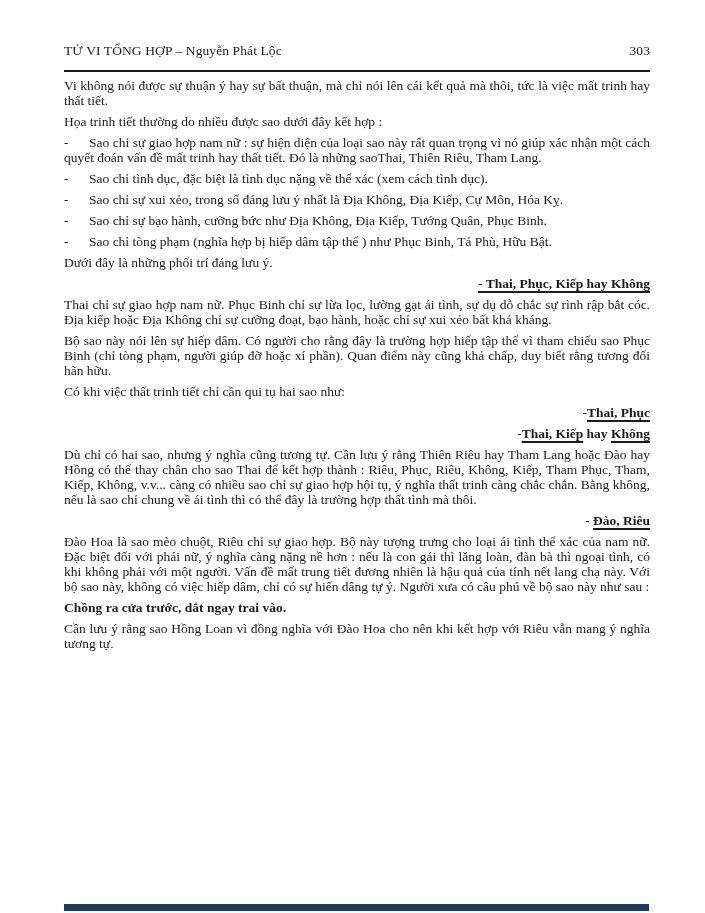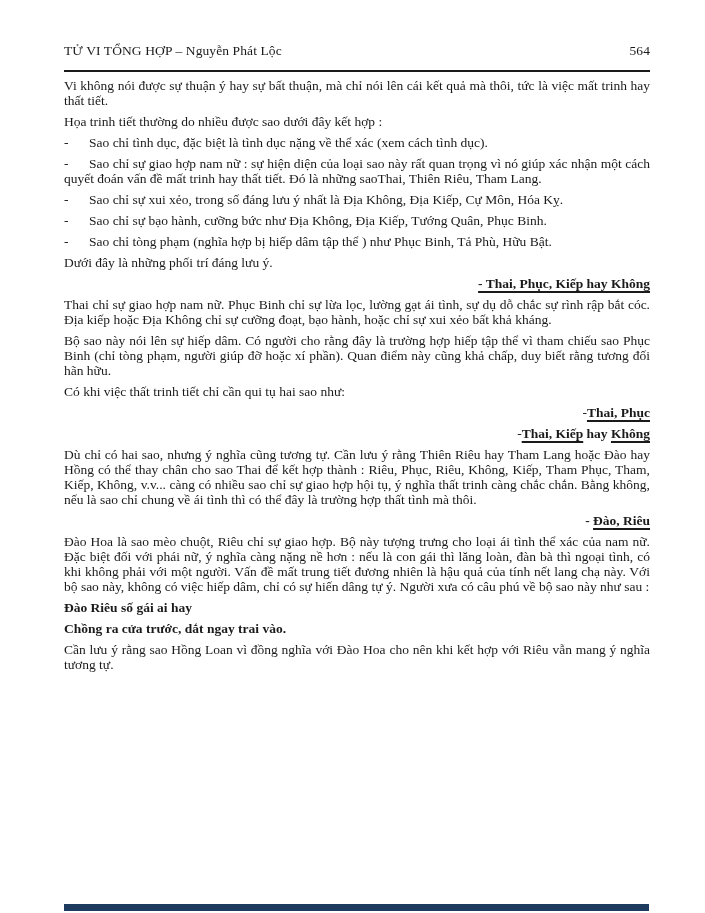--- a/index.html
+++ b/index.html
@@ -54,40 +54,39 @@
     height: 7px;
   }
 </style>
 </head>
 <body>
 
 <div class="page" style="color: rgb(26, 26, 26); background: rgb(255, 255, 255);">
   <div class="inner">
     <div class="page-header">
       <span>TỬ VI TỔNG HỢP – Nguyễn Phát Lộc</span>
-      <span>564</span>
+      <span>303</span>
     </div>
     <div class="header-rule" style="border-top-color: rgb(26, 26, 26);"></div>
     <div class="page-body">
         <div class="block p"><span>Vi không nói được sự thuận ý hay sự bất thuận, mà chỉ nói lên cái kết quả mà thôi, tức là việc mất trinh hay thất tiết.</span></div>
         <div class="block p"><span>Họa trinh tiết thường do nhiều được sao dưới đây kết hợp :</span></div>
+        <div class="block li"><span class="dash">-</span><span>Sao chỉ sự giao hợp nam nữ : sự hiện diện của loại sao này rất quan trọng vì nó giúp xác nhận một cách quyết đoán vấn đề mất trinh hay thất tiết. Đó là những saoThai, Thiên Riêu, Tham Lang.</span></div>
         <div class="block li"><span class="dash">-</span><span>Sao chỉ tình dục, đặc biệt là tình dục nặng về thể xác (xem cách tình dục).</span></div>
-        <div class="block li"><span class="dash">-</span><span>Sao chỉ sự giao hợp nam nữ : sự hiện diện của loại sao này rất quan trọng vì nó giúp xác nhận một cách quyết đoán vấn đề mất trinh hay thất tiết. Đó là những saoThai, Thiên Riêu, Tham Lang.</span></div>
         <div class="block li"><span class="dash">-</span><span>Sao chỉ sự xui xẻo, trong số đáng lưu ý nhất là Địa Không, Địa Kiếp, Cự Môn, Hóa Kỵ.</span></div>
         <div class="block li"><span class="dash">-</span><span>Sao chỉ sự bạo hành, cưỡng bức như Địa Không, Địa Kiếp, Tướng Quân, Phục Binh.</span></div>
         <div class="block li"><span class="dash">-</span><span>Sao chỉ tòng phạm (nghĩa hợp bị hiếp dâm tập thể ) như Phục Binh, Tả Phù, Hữu Bật.</span></div>
         <div class="block p"><span>Dưới đây là những phối trí đáng lưu ý.</span></div>
         <div class="block h"><span class="u">- Thai, Phục, Kiếp hay Không</span></div>
         <div class="block p"><span>Thai chỉ sự giao hợp  nam nữ. Phục Binh chỉ sự lừa lọc, lường gạt ái tình, sự dụ dỗ chắc sự rình rập bắt cóc. Địa kiếp hoặc Địa Không chỉ sự cưỡng đoạt, bạo hành, hoặc chỉ sự xui xẻo bất khả kháng.</span></div>
         <div class="block p"><span>Bộ sao này nói lên sự hiếp dâm. Có người cho rằng đây là trường hợp hiếp tập thể vì tham chiếu sao Phục Binh (chỉ tòng phạm, người giúp đỡ hoặc xí phần). Quan điểm này cũng khả chấp, duy biết rằng tương đối hãn hữu.</span></div>
         <div class="block p"><span>Có khi việc thất trinh tiết chỉ cần qui tụ hai sao như:</span></div>
         <div class="block li2"><span class="dash">-</span><span class="u">Thai, Phục</span></div>
         <div class="block li2"><span class="dash">-</span><span class="u">Thai, Kiếp</span><span> hay </span><span class="u">Không</span></div>
         <div class="block p"><span>Dù chỉ có hai sao, nhưng ý nghĩa cũng tương tự. Cần lưu ý rằng Thiên Riêu hay Tham Lang hoặc Đào hay Hồng có thể thay chân cho sao Thai để kết hợp thành : Riêu, Phục, Riêu, Không, Kiếp, Tham Phục, Tham, Kiếp, Không, v.v... càng có nhiều sao chỉ sự giao hợp hội tụ, ý nghĩa thất trinh càng chắc chắn. Bằng không, nếu là sao chỉ chung về ái tình thì có thể đây là trường hợp thất tình mà thôi.</span></div>
         <div class="block h"><span>- </span><span class="u">Đào, Riêu</span></div>
         <div class="block p"><span>Đào Hoa là sao mèo chuột, Riêu chỉ sự giao hợp. Bộ này tượng trưng cho loại ái tình thể xác của nam nữ. Đặc biệt đối với phái nữ, ý nghĩa càng nặng nề hơn : nếu là con gái thì lăng loàn, đàn bà thì ngoại tình, có khi không phải với một người. Vấn đề mất trung tiết đương nhiên là hậu quả của tính nết lang chạ này. Với bộ sao này, không có việc hiếp dâm, chỉ có sự hiến dâng tự ý. Người xưa có câu phú về bộ sao này như sau :</span></div>
-        <div class="block b"><span>Đào Riêu số gái ai hay</span></div>
         <div class="block b"><span>Chồng ra cửa trước, dắt ngay trai vào.</span></div>
         <div class="block p"><span>Cần lưu ý rằng sao Hồng Loan vì đồng nghĩa với Đào Hoa cho nên khi kết hợp với Riêu vẫn mang ý nghĩa tương tự.</span></div>
       </div>
   </div>
   <div class="bottom-bar" style="background: rgb(29, 58, 95);"></div>
 </div>
 
 </body></html>

